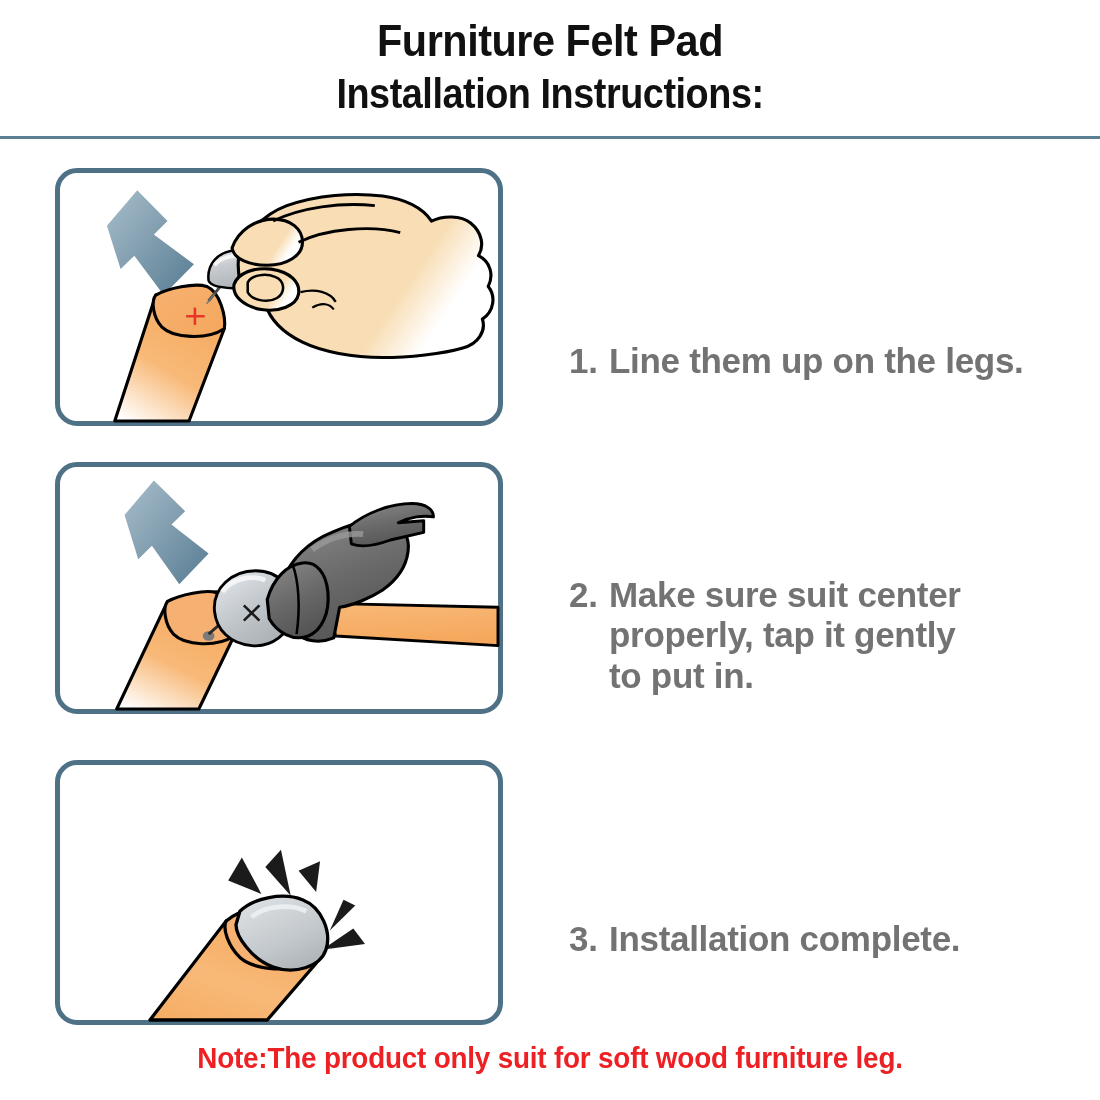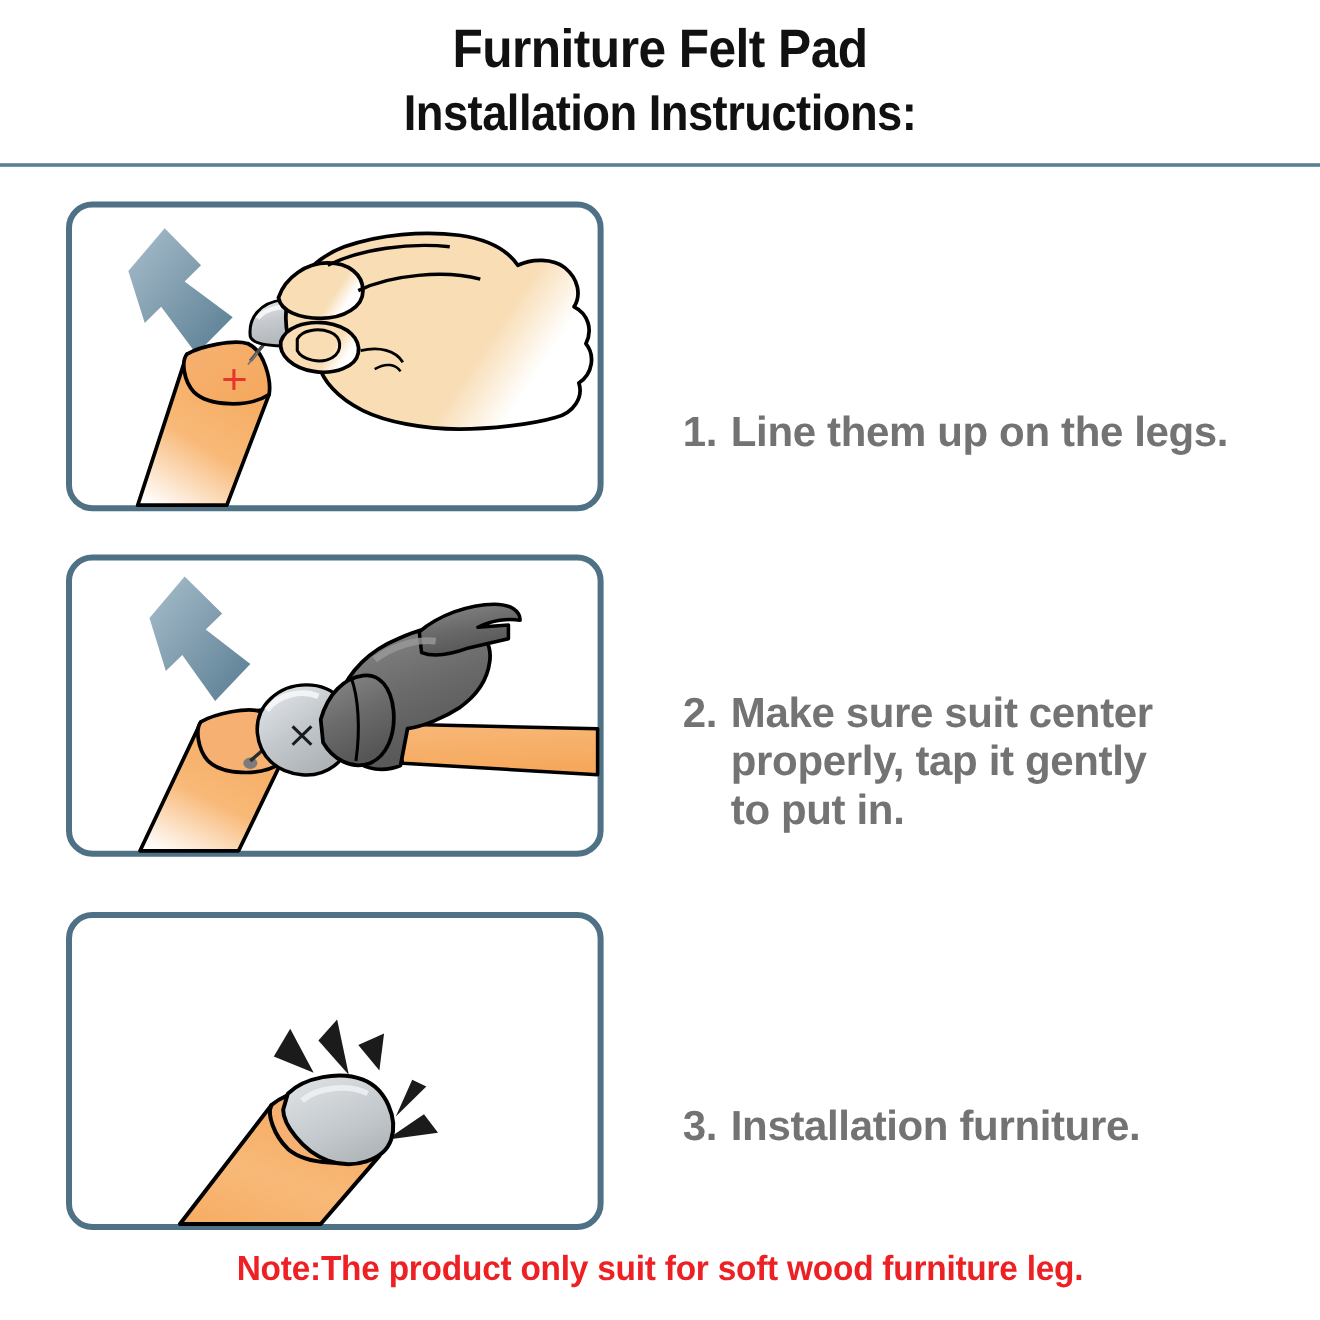--- a/index.html
+++ b/index.html
@@ -291,18 +291,18 @@
     <span class="num">1.</span><span class="body">Line them up on the legs.</span>
   </div>
 
   <div class="step" id="step-2">
     <span class="num">2.</span><span class="body">Make sure suit center
 properly, tap it gently
 to put in.</span>
   </div>
 
   <div class="step" id="step-3">
-    <span class="num">3.</span><span class="body">Installation furniture.</span>
+    <span class="num">3.</span><span class="body">Installation complete.</span>
   </div>
 
   <div class="note">Note:The product only suit for soft wood furniture leg.</div>
 
 </div>
 
 </body></html>

